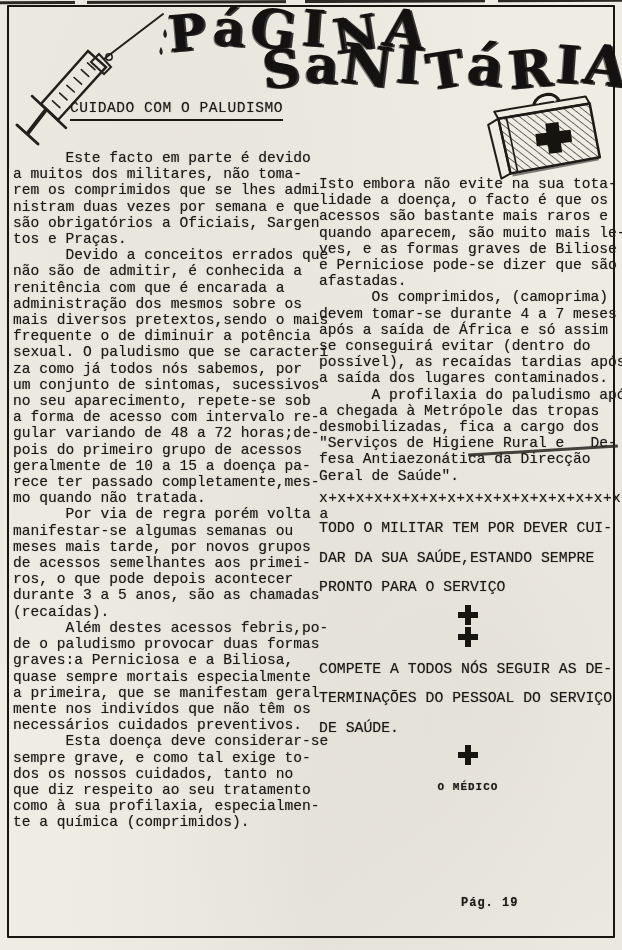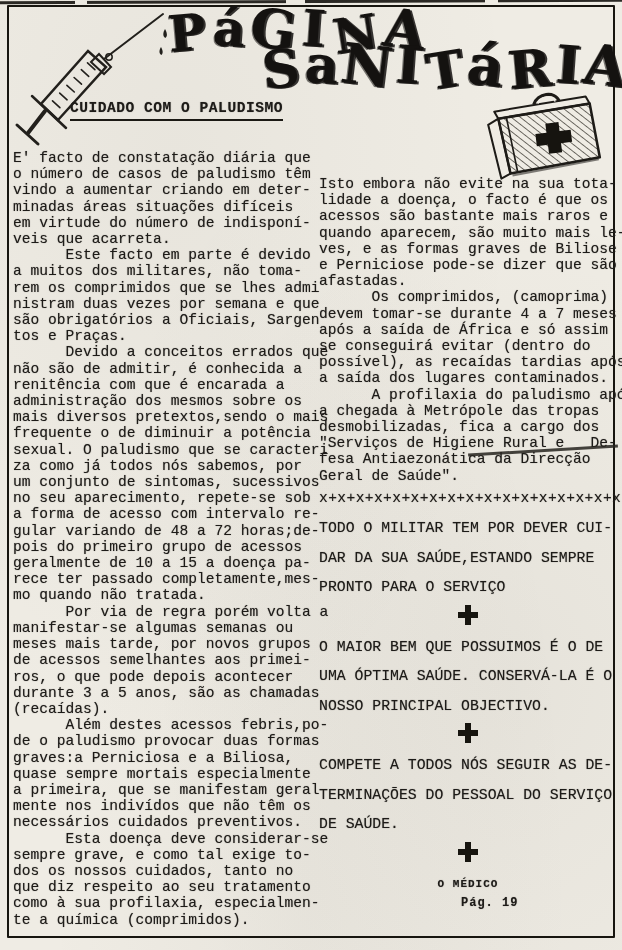--- a/index.html
+++ b/index.html
@@ -27,21 +27,21 @@
   .w1{font-size:50px;letter-spacing:7px;}
   .w2{font-size:52px;margin-left:94px;margin-top:-15px;letter-spacing:5px;}
   .letter{display:inline-block;
     text-shadow:2px 1px 0 rgba(20,18,16,.85),-1px 1px 0 rgba(20,18,16,.55);}
   .letter:nth-child(2n){transform:rotate(4deg) translateY(-2px);}
   .letter:nth-child(2n+1){transform:rotate(-5deg) translateY(2px);}
   .letter:nth-child(3n){transform:rotate(7deg) scale(1.07) translateY(-1px);}
   .letter:nth-child(5n){transform:rotate(-9deg) scale(.96) translateY(3px);}
   
   .tw{font-size:14.6px;line-height:16.2px;text-shadow:0 0 1px rgba(35,32,28,.5);}
-  .heading{position:absolute;left:70px;top:100px;font-weight:700;font-size:14.6px;
+  .heading{position:absolute;left:70px;top:100px;font-weight:400;font-size:14.6px;
     letter-spacing:.5px;border-bottom:2.5px solid #1b1914;padding-bottom:3px;
     text-shadow:0 0 1px rgba(35,32,28,.55);}
   .col{position:absolute;}
   .col-left{left:13px;top:150px;width:306px;}
   .col-right{left:319px;top:176px;width:298px;}
   .para{margin:0;white-space:pre;}
   .sep{margin-top:6px;font-weight:400;white-space:pre;letter-spacing:.4px;}
   .slogan{margin-top:8px;line-height:29.5px;font-weight:400;font-size:14.8px;
     white-space:pre;text-shadow:0 0 1px rgba(35,32,28,.55);}
   .cross-icon{position:relative;width:20px;height:20px;margin:2px auto 0 auto;}
@@ -105,26 +105,20 @@
       <g transform="rotate(-7 76 46)">
         <path d="M70,32 h13 v9 h11 v12 h-11 v9 h-13 v-9 h-11 v-12 h11 Z" fill="#16140f" stroke="none"></path>
       </g>
       <path d="M36,84 L121,68" stroke-width="2" opacity=".55"></path>
     </g>
   </svg>
 
   <div class="heading">CUIDADO COM O PALUDISMO</div>
 
   <div class="col col-left tw">
-      <div class="para">E' facto de constatação diária que
-o número de casos de paludismo têm
-vindo a aumentar criando em deter-
-minadas áreas situações difíceis
-em virtude do número de indisponí-
-veis que acarreta.</div>
       <div class="para">      Este facto em parte é devido
 a muitos dos militares, não toma-
 rem os comprimidos que se lhes admi
 nistram duas vezes por semana e que
 são obrigatórios a Oficiais, Sargen
 tos e Praças.</div>
       <div class="para">      Devido a conceitos errados que
 não são de admitir, é conhecida a
 renitência com que é encarada a
 administração dos mesmos sobre os
@@ -182,23 +176,20 @@
 desmobilizadas, fica a cargo dos
 "Serviços de Higiene Rural e   De-
 fesa Antiaezonática da Direcção
 Geral de Saúde".</div>
       </div>
     <div class="sep">x+x+x+x+x+x+x+x+x+x+x+x+x+x+x+x+x</div>
     <div class="slogan">TODO O MILITAR TEM POR DEVER CUI-
 DAR DA SUA SAÚDE,ESTANDO SEMPRE
 PRONTO PARA O SERVIÇO</div>
     <div class="cross-icon"></div>
-    <div class="slogan">O MAIOR BEM QUE POSSUIMOS É O DE
-UMA ÓPTIMA SAÚDE. CONSERVÁ-LA É O
-NOSSO PRINCIPAL OBJECTIVO.</div>
     <div class="cross-icon"></div>
     <div class="slogan">COMPETE A TODOS NÓS SEGUIR AS DE-
 TERMINAÇÕES DO PESSOAL DO SERVIÇO
 DE SAÚDE.</div>
     <div class="cross-icon"></div>
     <div class="signature">O MÉDICO</div>
   </div>
 
   <div class="artifact-line"></div>
   <div class="page-number">Pág. 19</div>

